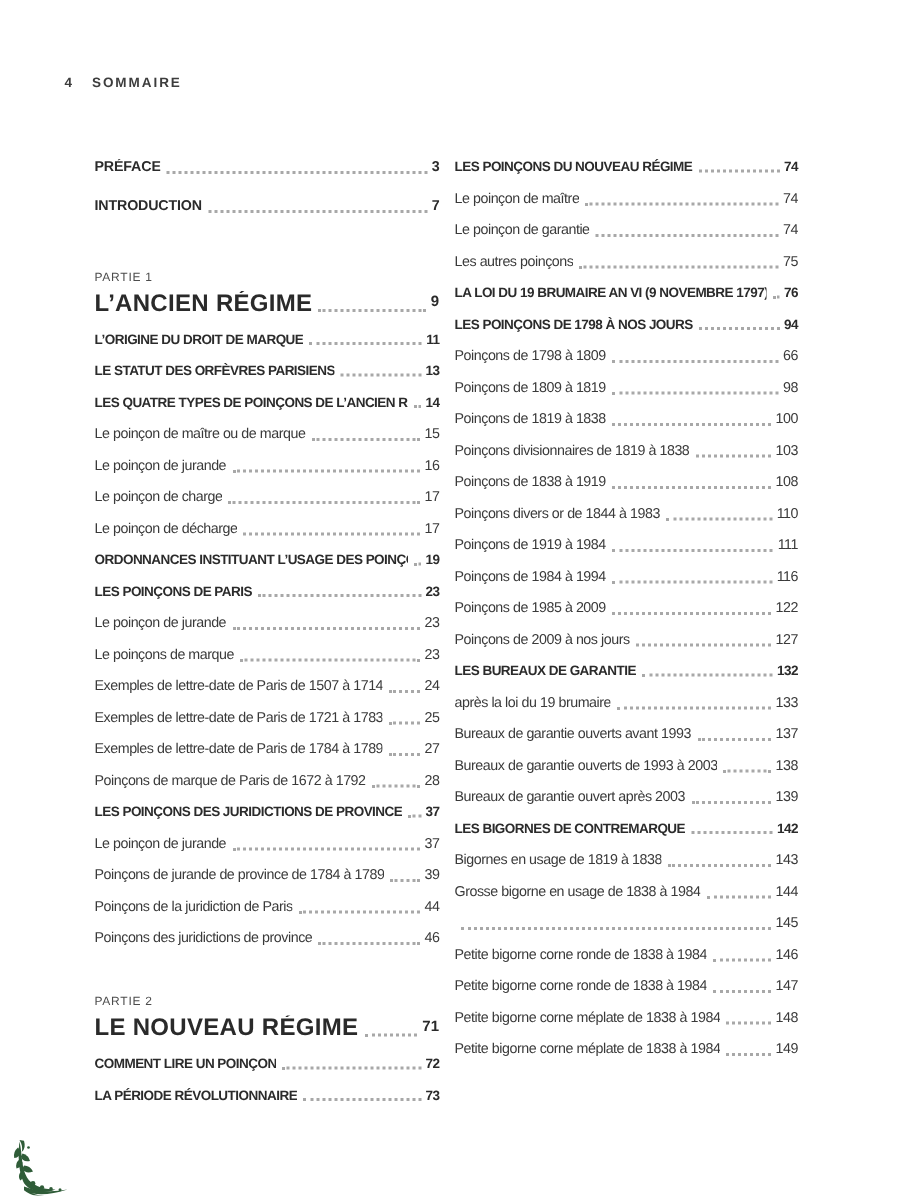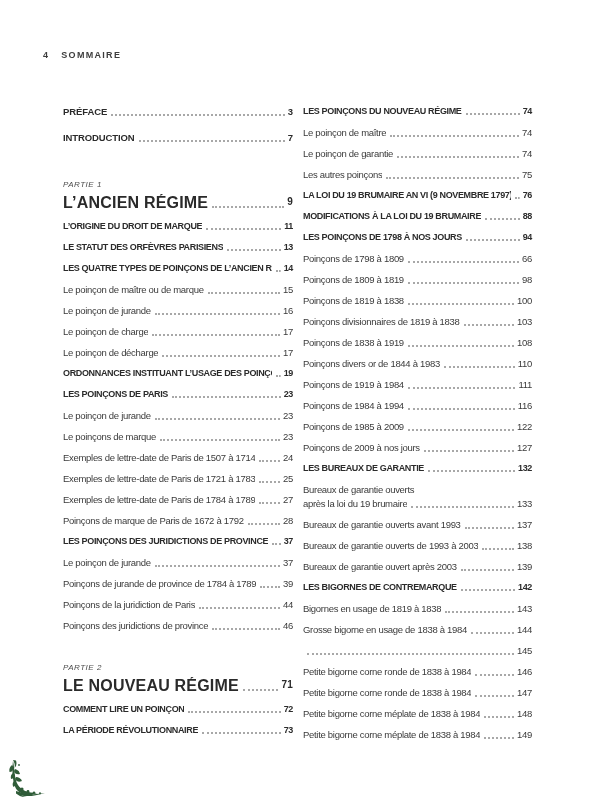--- a/index.html
+++ b/index.html
@@ -20,21 +20,21 @@
 
   .entry{display:flex;align-items:flex-end;}
   .entry .label{white-space:nowrap;overflow:hidden;flex:0 1 auto;}
   .entry .dots{flex:1 1 auto;min-width:5px;border-bottom:2px dotted #a8a8a8;margin:0 3px 2px 4px;}
   .entry .pnum{flex:0 0 auto;}
 
   .front{font-size:9.5px;font-weight:bold;color:#2b2b2b;letter-spacing:-0.1px;line-height:12px;margin-bottom:14px;}
   .section{font-size:9px;font-weight:bold;color:#2b2b2b;letter-spacing:-0.35px;line-height:11px;margin-bottom:10px;}
   .sub{font-size:9.5px;color:#3a3a3a;letter-spacing:-0.3px;line-height:12px;margin-bottom:9px;align-items:flex-end;}
   .cont{font-size:9.5px;color:#3a3a3a;letter-spacing:-0.3px;line-height:12px;margin-bottom:2px;white-space:nowrap;}
-  .part-label{font-size:8px;color:#4c4c4c;letter-spacing:0.5px;line-height:9px;margin:22px 0 4px 0;font-style:italic;}
+  .part-label{font-size:8px;color:#4c4c4c;letter-spacing:0.5px;line-height:9px;margin:22px 0 4px 0;}
   .part-title{font-size:16px;font-weight:bold;color:#2a2a2a;letter-spacing:0.2px;line-height:17px;margin-bottom:10px;}
   .part-title .pnum{font-size:10px;margin-bottom:1px;}
   .part-title .dots{margin-bottom:3px;}
 
   .ornament{position:absolute;left:6px;top:760px;width:40px;height:37px;}
 </style>
 </head>
 <body>
 
 <div class="header">
@@ -196,25 +196,20 @@
       <span class="label">Les autres poinçons</span>
       <span class="dots"></span>
       <span class="pnum">75</span>
     </div>
     <div class="entry section">
       <span class="label">LA LOI DU 19 BRUMAIRE AN VI (9 NOVEMBRE 1797)</span>
       <span class="dots"></span>
       <span class="pnum">76</span>
     </div>
     <div class="entry section">
-      <span class="label">MODIFICATIONS À LA LOI DU 19 BRUMAIRE</span>
-      <span class="dots"></span>
-      <span class="pnum">88</span>
-    </div>
-    <div class="entry section">
       <span class="label">LES POINÇONS DE 1798 À NOS JOURS</span>
       <span class="dots"></span>
       <span class="pnum">94</span>
     </div>
     <div class="entry sub">
       <span class="label">Poinçons de 1798 à 1809</span>
       <span class="dots"></span>
       <span class="pnum">66</span>
     </div>
     <div class="entry sub">
@@ -260,21 +255,20 @@
     <div class="entry sub">
       <span class="label">Poinçons de 2009 à nos jours</span>
       <span class="dots"></span>
       <span class="pnum">127</span>
     </div>
     <div class="entry section">
       <span class="label">LES BUREAUX DE GARANTIE</span>
       <span class="dots"></span>
       <span class="pnum">132</span>
     </div>
-    <div class="cont">Bureaux de garantie ouverts</div>
     <div class="entry sub">
       <span class="label">après la loi du 19 brumaire</span>
       <span class="dots"></span>
       <span class="pnum">133</span>
     </div>
     <div class="entry sub">
       <span class="label">Bureaux de garantie ouverts avant 1993</span>
       <span class="dots"></span>
       <span class="pnum">137</span>
     </div>

